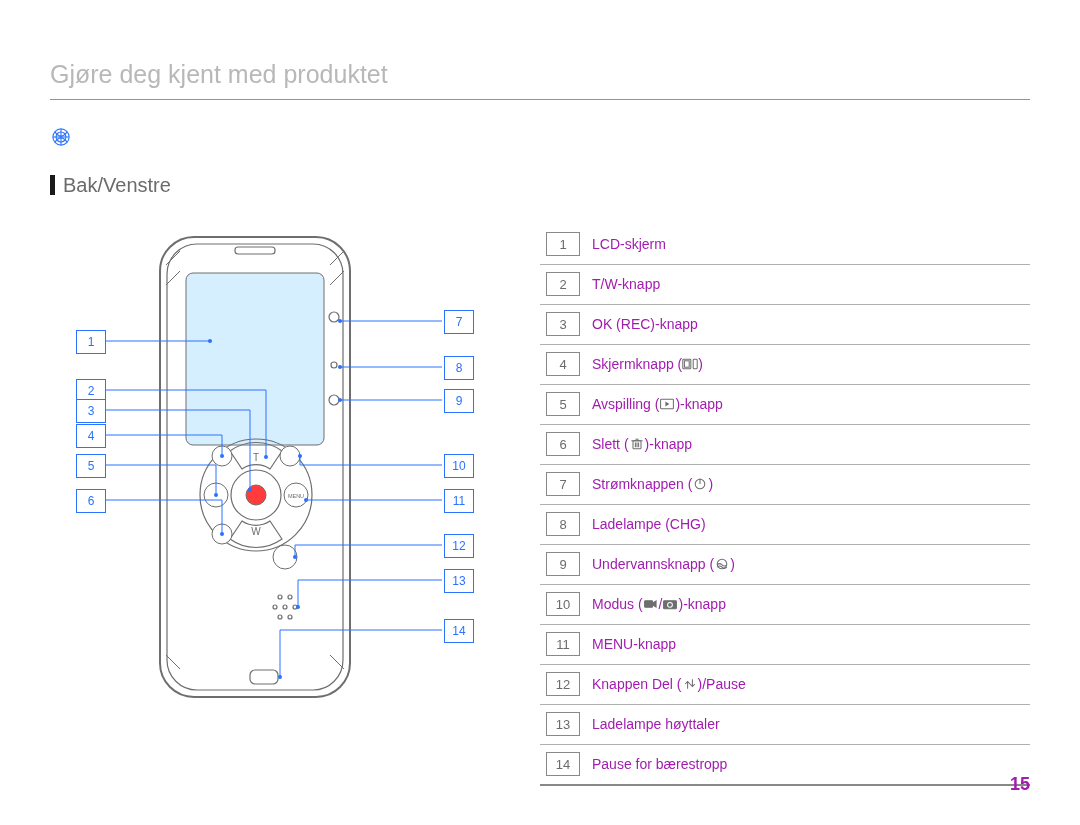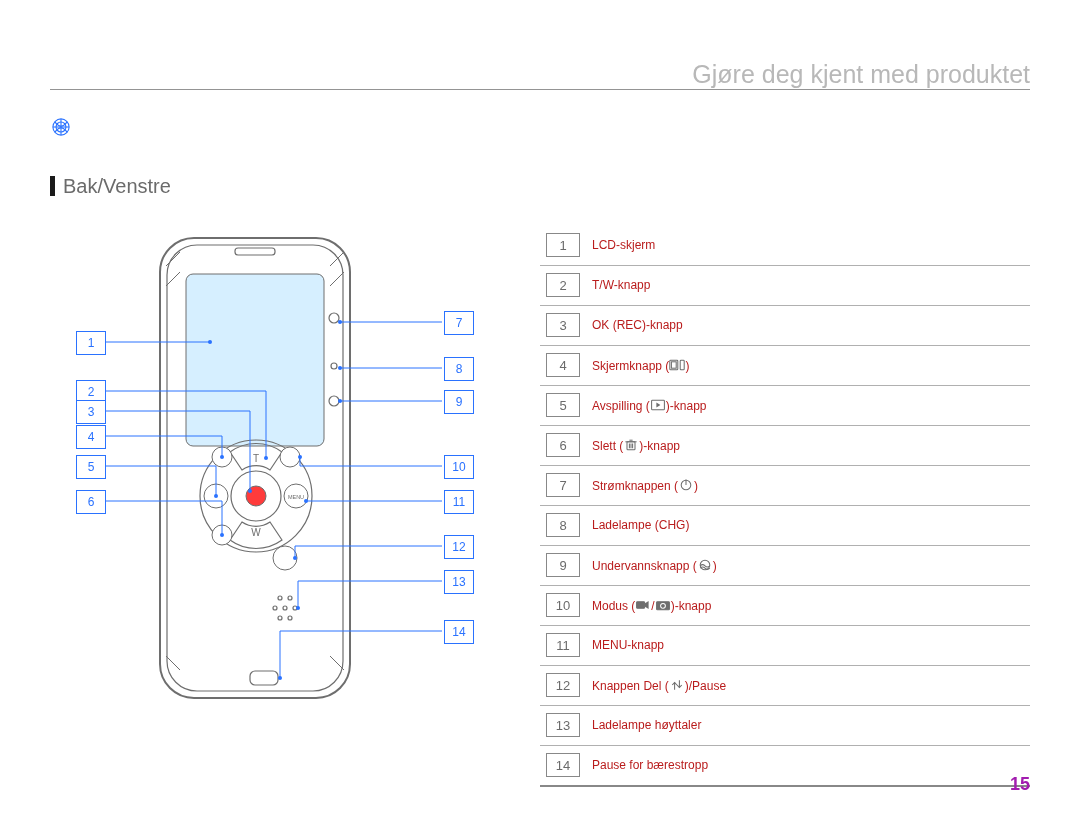--- a/index.html
+++ b/index.html
@@ -12,53 +12,53 @@
     box-sizing: border-box;
     padding: 60px 50px 30px 50px;
     position: relative;
   }
 
   
   .header-title {
     color: #b8b8b8;
     font-size: 25px;
     font-weight: 400;
-    text-align: right;
+    padding-bottom: 10px;
     border-bottom: 1px solid #949494;
   }
 
   .section-icon {
     margin-top: 28px;
     width: 22px;
     height: 18px;
     fill: #2a72ff;
   }
   .section-icon circle { fill: none; stroke: #2a72ff; stroke-width: 1.2; }
 
   .subhead {
-    margin-top: 36px;
+    margin-top: 25px;
     font-size: 20px;
     font-weight: 400;
     color: #6b6b6b;
     line-height: 1;
     padding-left: 8px;
     border-left: 5px solid #1a1a1a;
   }
 
   
   .columns { display: flex; margin-top: 30px; gap: 30px; }
   .left  { width: 460px; position: relative; }
   .right { flex: 1; }
 
   
   .parts { width: 100%; border-collapse: collapse; }
   .parts td { border-bottom: 1px solid #b0b0b0; padding: 7px 6px 8px 6px; vertical-align: middle; }
   .parts tr.bottom-row td { border-bottom: 2px solid #888; }
   .parts td.num { width: 34px; }
-  .parts td.lbl { font-size: 12px; color: #b91c1c; }
+  .parts td.lbl { font-size: 14px; color: #a21caf; }
 
   .numbox {
     display: inline-flex;
     min-width: 24px; height: 22px;
     padding: 0 4px;
     border: 1px solid #888;
     color: #6b6b6b;
     font-size: 13px;
     align-items: center;
     justify-content: center;

